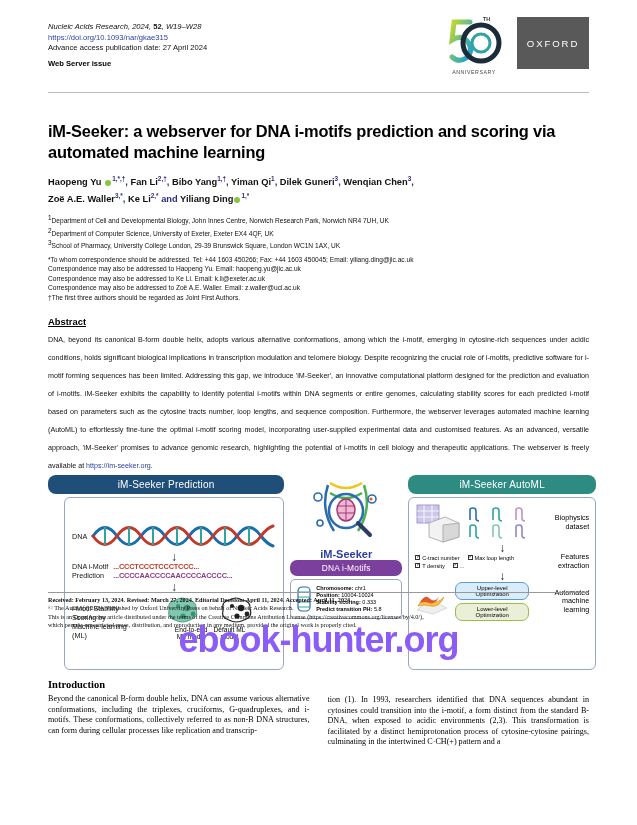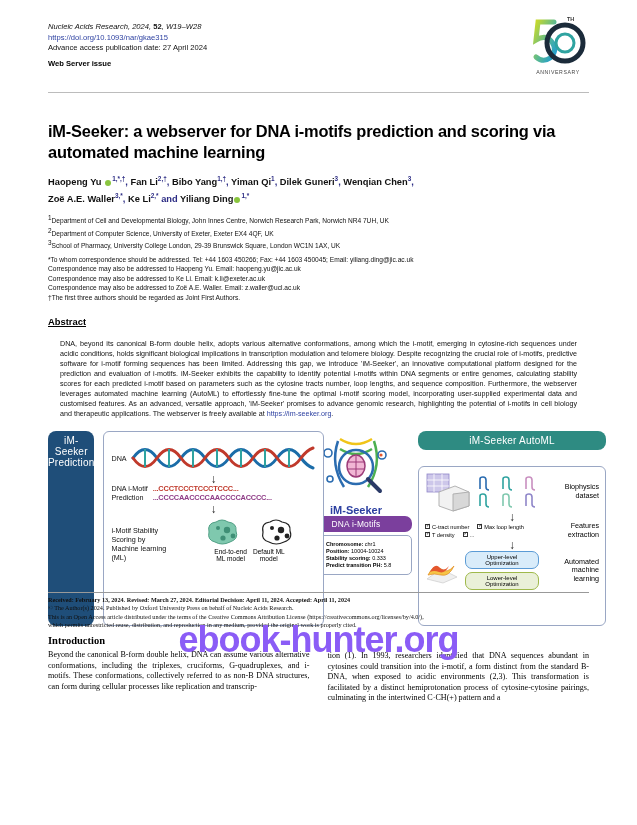--- a/index.html
+++ b/index.html
@@ -42,59 +42,59 @@
   sup { font-size: 6.4px; vertical-align: super; }
   .orcid { display: inline-block; width: 6px; height: 6px; border-radius: 50%;
     background: #8ac53f; vertical-align: middle; margin: 0 1px; }
 
   .affils { margin-top: 7px; font-size: 6.6px; line-height: 9.4px; color: #111; }
   .affils .corr { margin-top: 4px; }
 
   
   .section { padding: 0 48px; }
   h2.sechead { font-size: 9.4px; font-weight: bold; margin: 14px 0 4px 0; text-decoration: underline; }
-  p.abstract { font-size: 7.15px; line-height: 10px; text-align: justify; margin: 12px; color: #111; }
+  p.abstract { font-size: 7.15px; line-height: 18px; text-align: justify; margin: 0; color: #111; }
   a.link { color: #2b3fa0; text-decoration: none; }
 
   
   h3.gahead { font-size: 8.4px; font-weight: bold; margin: 13px 0 5px 0; }
   .ga { position: relative; margin: 0 48px; height: 195px; }
   .ga-grid { display: flex; gap: 6px; height: 100%; }
 
   .pill { border-radius: 8px; color: #fff; text-align: center;
     font-size: 10px; padding: 4px 0; letter-spacing: .2px; }
   .pill.navy { background: #1f4e79; }
   .pill.teal { background: #2e8b82; }
   .pill.purple { background: #7b3f9d; font-size: 8.4px; border-radius: 7px; padding: 3px 0; }
 
   .panel { border: 1px solid #9aa7c4; border-radius: 6px; background: #fff; }
 
   
-  .col-left { width: 246px; display: flex; flex-direction: row; gap: 9px; }
-  .left-body { flex: 1; position: relative; padding: 9px 7px; }
+  .col-left { width: 246px; display: flex; flex-direction: column; gap: 3px; }
+  .left-body { flex: 1; position: relative; padding: 21px 7px; margin-left: 16px; }
   .lbl { font-size: 7.2px; color: #111; line-height: 9px; }
   .seq { font-size: 7.4px; font-weight: bold; letter-spacing: -.2px; }
   .seq.c1 { color: #c0392b; }
   .seq.c2 { color: #8e3b86; }
   .arrow-down { font-size: 12px; line-height: 8px; color: #222; text-align: center; }
   .brainrow { display: flex; align-items: flex-end; gap: 14px; justify-content: center; }
   .capt { font-size: 6.6px; text-align: center; }
 
   
   .col-mid { width: 112px; display: flex; flex-direction: column; align-items: center; }
   .logo-im { width: 76px; height: 72px; }
   .im-name { font-size: 11px; font-weight: bold; color: #2b3fa0; margin-top: 1px; }
   .midbox { width: 112px; }
   .datacard { border: 1px solid #9aa7c4; border-radius: 5px; padding: 4px 5px; margin-top: 3px;
     display: flex; gap: 4px; align-items: center; background: #fff; }
   .datalines { font-size: 5.5px; line-height: 7.2px; }
   .datalines b { font-weight: bold; }
 
   
-  .col-right { flex: 1; display: flex; flex-direction: column; gap: 16px; }
+  .col-right { flex: 1; display: flex; flex-direction: column; gap: 3px; }
   .right-body { flex: 1; padding: 5px 6px; position: relative; }
   .rrow { display: flex; align-items: center; gap: 6px; }
   .rlabel { font-size: 7.2px; line-height: 8.6px; text-align: right; width: 54px; }
   .chk { font-size: 5.6px; display: inline-flex; align-items: center; gap: 2px; }
   .chkbox { width: 5px; height: 5px; border: 1px solid #333; display: inline-block; position: relative; }
   .chkbox::after { content: "✓"; position: absolute; top: -3px; left: 0px; font-size: 5px; color: #222; }
   .optpill { border-radius: 7px; font-size: 6px; text-align: center; padding: 2px 6px; }
   .opt-upper { background: #d9ecfa; border: 1px solid #5b9bd5; }
   .opt-lower { background: #eaf0d8; border: 1px solid #9fb94a; }
 
@@ -137,20 +137,21 @@
                 <stop offset="100%" stop-color="#1b9ad6"></stop>
             </linearGradient>
           </defs>
           <path d="M27 10 L11 10 L9 28 Q19 22 25 30 Q31 39 23 46 Q16 51 9 45" fill="none" stroke="url(#g5)" stroke-width="5" stroke-linecap="round"></path>
           <circle cx="38" cy="31" r="18" fill="none" stroke="#1b2b3a" stroke-width="5"></circle>
           <circle cx="38" cy="31" r="9" fill="none" stroke="#2fa3a0" stroke-width="3"></circle>
         </svg>
         <div style="position:absolute;top:4px;left:40px;font-size:5.4px;font-weight:bold;color:#333;">TH</div>
         <div class="anniv-word">ANNIVERSARY</div>
       </div>
+      <div class="oxford">OXFORD</div>
     </div>
   </div>
   <div class="rule"></div>
 
   <div class="titleblock">
     <h1 class="title">iM-Seeker: a webserver for DNA i-motifs prediction and scoring via automated machine learning</h1>
 
     <div class="authors">
       <div>
         <span class="nm">Haopeng Yu</span> <span class="orcid"></span><sup>1,*,†</sup>, <span class="nm">Fan Li</span><sup>2,†</sup>, <span class="nm">Bibo Yang</span><sup>1,†</sup>, <span class="nm">Yiman Qi</span><sup>1</sup>, <span class="nm">Dilek Guneri</span><sup>3</sup>, <span class="nm">Wenqian Chen</span><sup>3</sup>,

